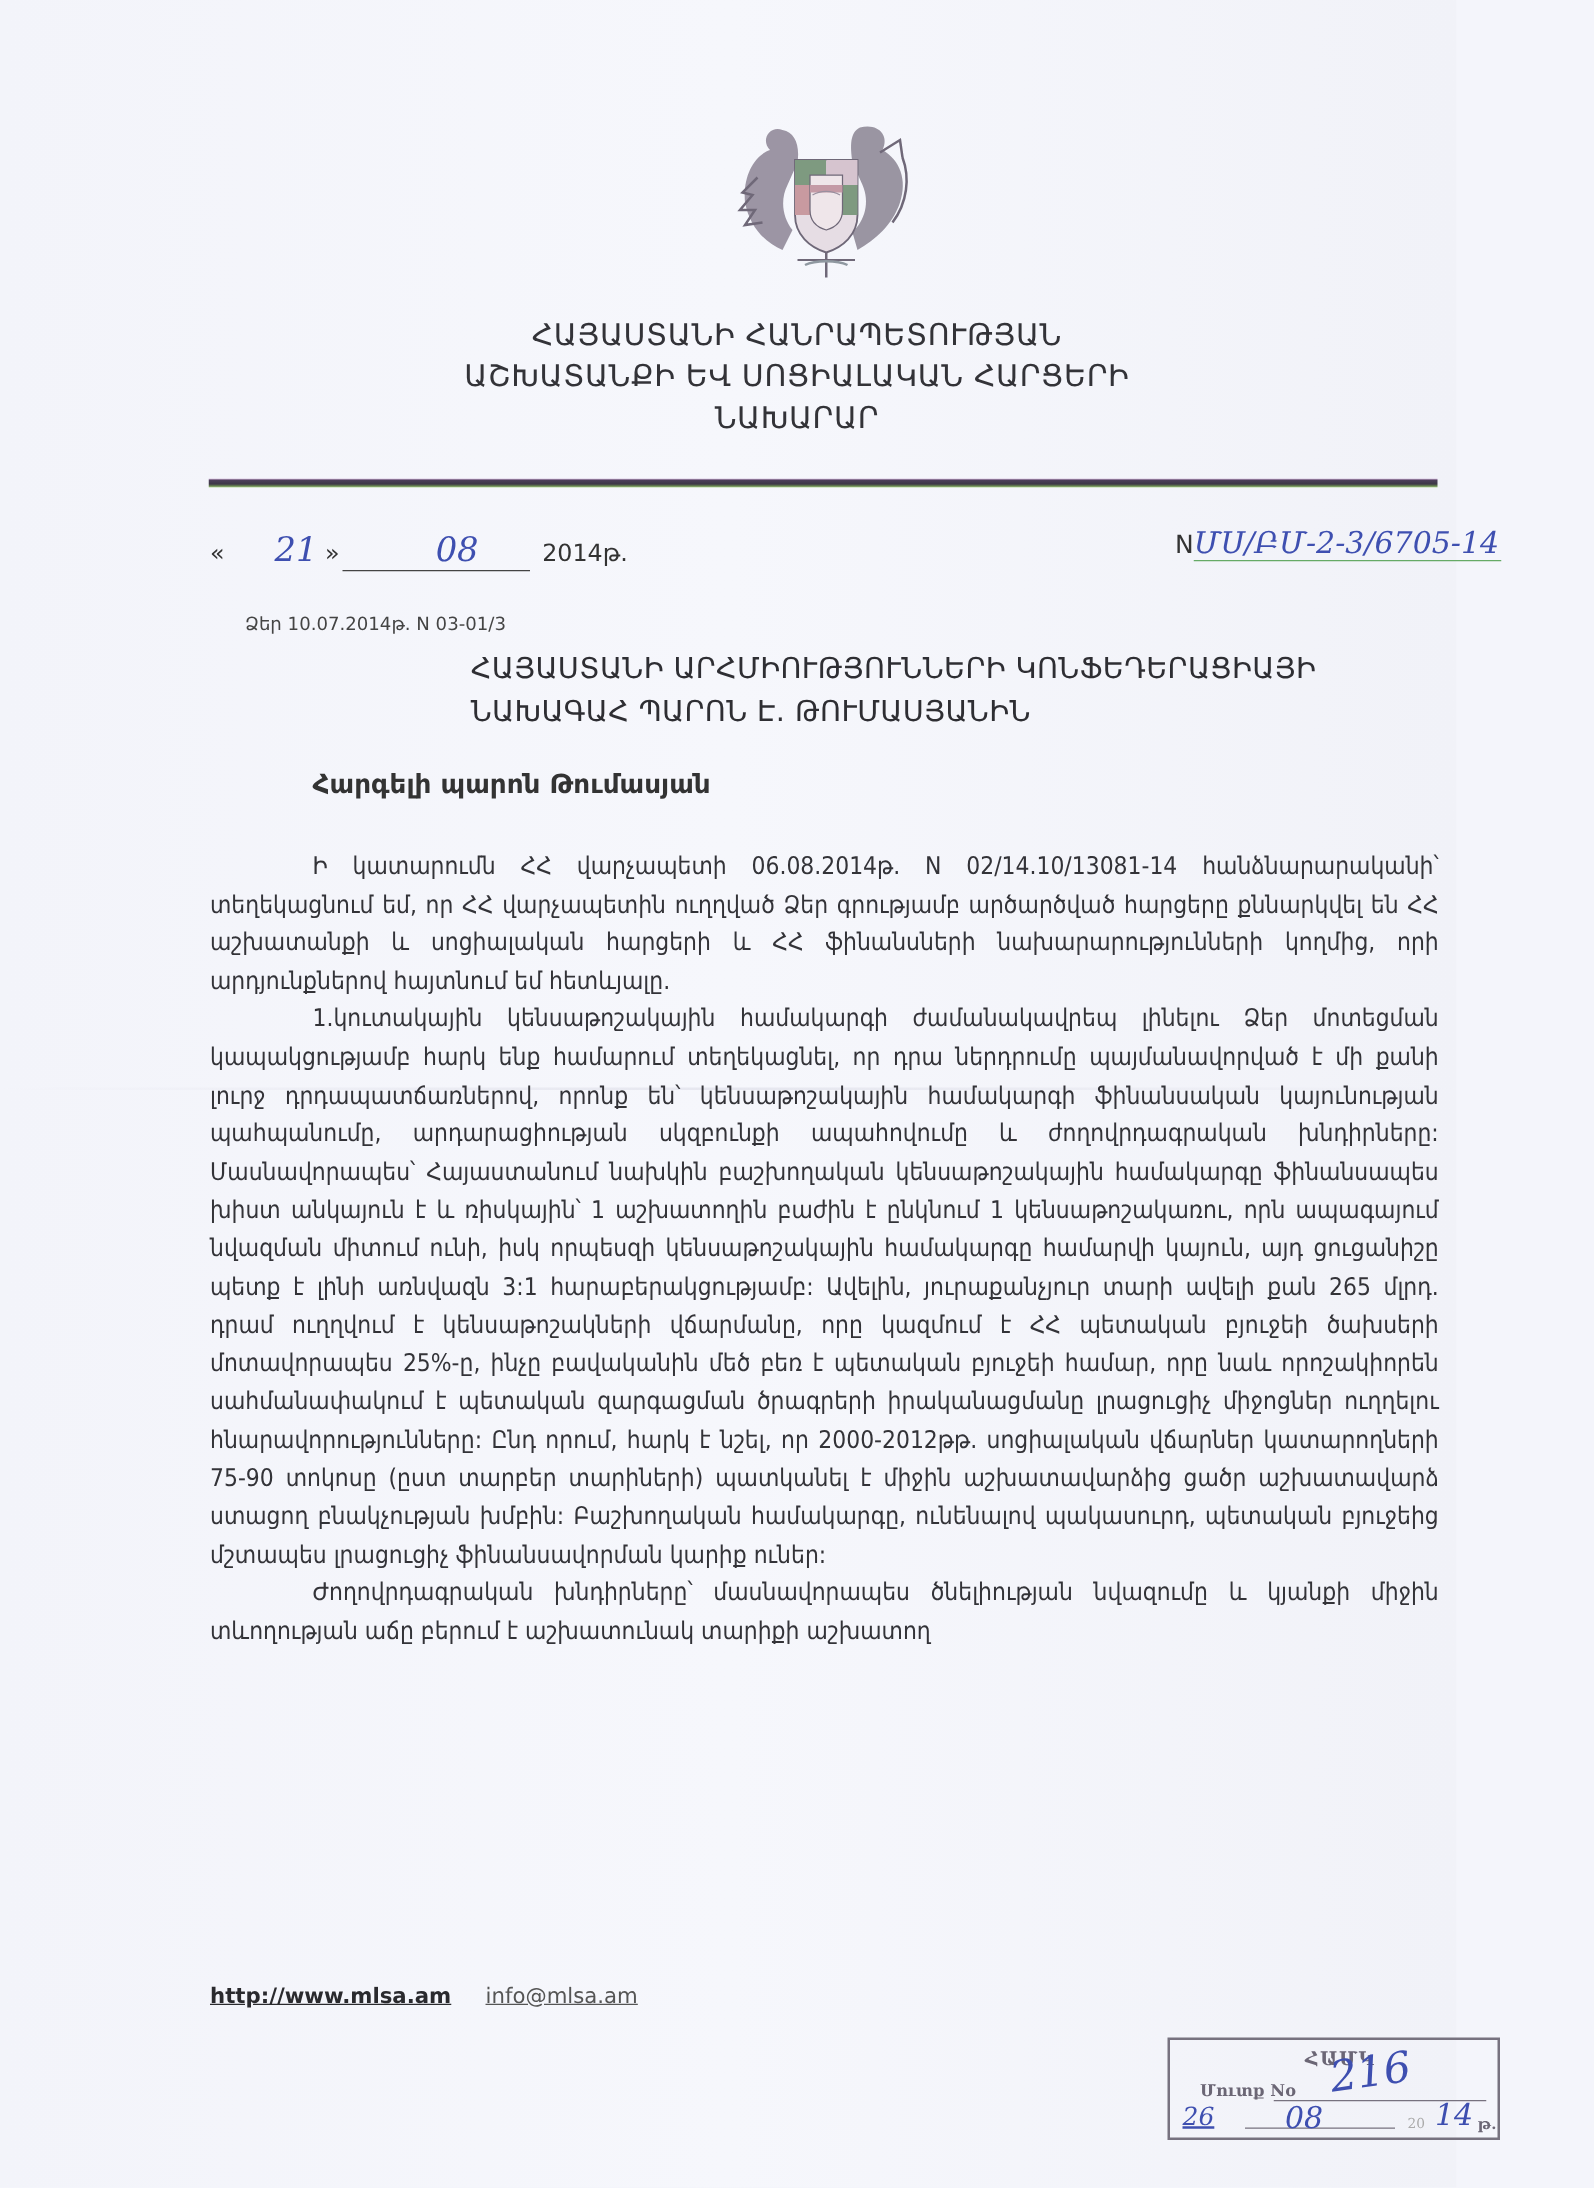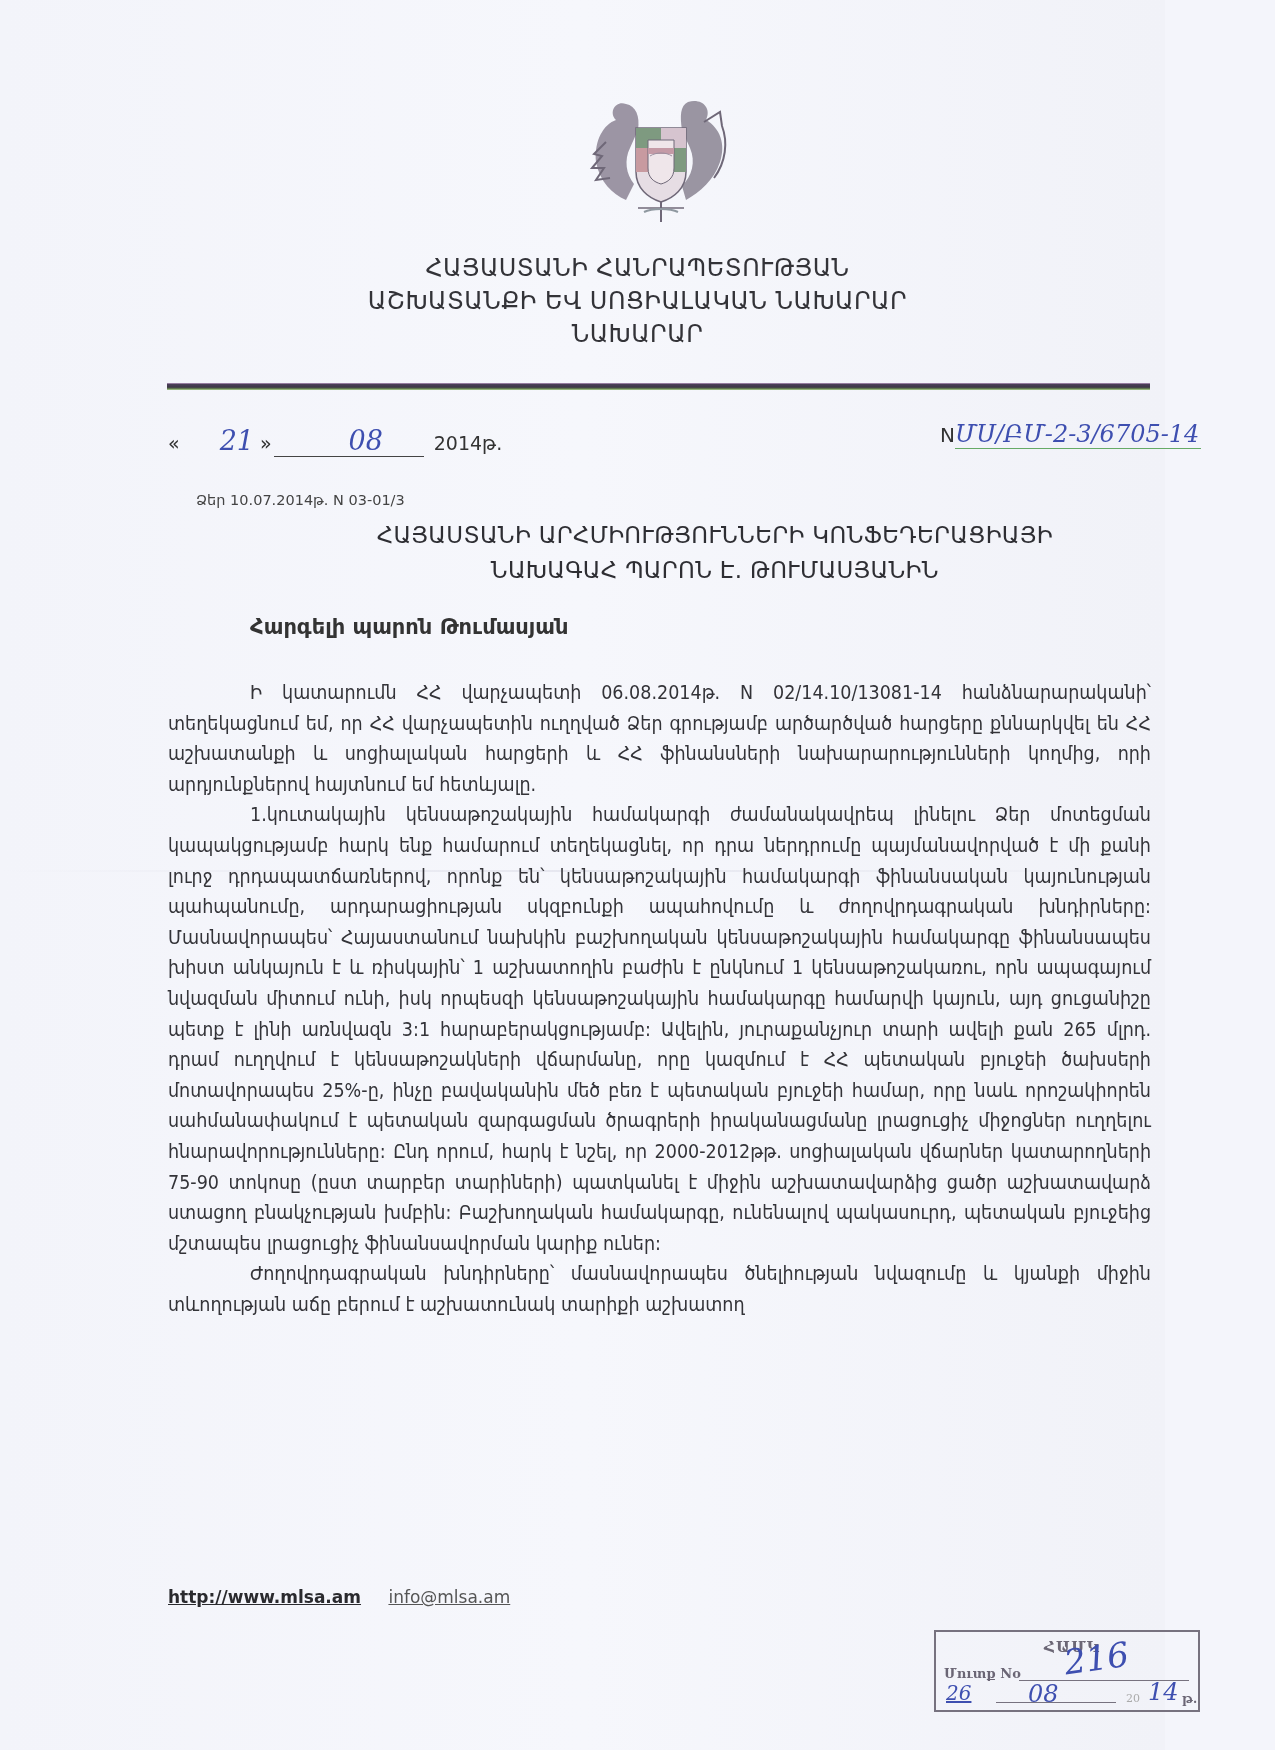--- a/index.html
+++ b/index.html
@@ -47,21 +47,21 @@
     position: absolute; left: 940px; top: 420px; font-size: 20px; color: #333; white-space: nowrap;
   }
   .doc-number .hw {
     font-family: "DejaVu Serif", serif; font-style: italic; color: #3e4fb0; font-size: 24px;
     border-bottom: 1px solid #6a6; padding-right: 2px;
   }
   .ref-line {
     position: absolute; left: 168px; top: 492px; font-size: 14.5px; color: #444; white-space: nowrap; margin-left: 28px;
   }
   .addressee {
-    position: absolute; right: 112px; top: 518px; text-align: center;
+    position: absolute; right: 112px; top: 518px; text-align: left;
     font-size: 23px; line-height: 35px; color: #2e2e33; letter-spacing: 0.3px;
   }
   .addressee div { white-space: nowrap; }
   .salutation {
     position: absolute; left: 250px; top: 615px; font-size: 21px; font-weight: bold; color: #333;
   }
   .body-text {
     position: absolute; left: 168px; top: 678px; width: 983px;
     font-family: "DejaVu Sans Condensed", "DejaVu Sans", sans-serif;
     font-size: 19.5px; line-height: 30.6px; color: #333338;
@@ -73,21 +73,21 @@
     font-weight: bold; white-space: nowrap;
   }
   .footer .row2 { margin-top: 6px; font-weight: normal; }
   .footer .url { font-weight: bold; text-decoration: underline; color: #2a2a2e; margin-right: 22px; text-align: right; }
   .footer .mail { text-decoration: underline; color: #555; }
   .stamp {
     position: absolute; left: 934px; top: 1630px; width: 262px; height: 78px;
     border: 2px solid #77727f; color: #6b6675; font-family: "DejaVu Serif", serif;
   }
   .stamp .title { position: absolute; left: 108px; top: 6px; font-size: 15px; font-weight: bold; letter-spacing: 1px; }
-  .stamp .inlabel { position: absolute; left: 8px; top: 34px; font-size: 13px; font-weight: bold; }
+  .stamp .inlabel { position: absolute; left: 24px; top: 34px; font-size: 13px; font-weight: bold; }
   .stamp .num-line { position: absolute; left: 83px; top: 48px; width: 170px; border-bottom: 1px solid #77727f; }
   .stamp .hw { font-family: "DejaVu Serif", serif; font-style: italic; color: #3e4fb0; position: absolute; }
   .stamp .regnum { left: 128px; top: 6px; font-size: 34px; transform: rotate(-8deg); }
   .stamp .day { left: 10px; top: 49px; font-size: 20px; text-decoration: underline; }
   .stamp .month { left: 92px; top: 48px; font-size: 24px; }
   .stamp .date-line2 { position: absolute; left: 60px; top: 70px; width: 120px; border-bottom: 1px solid #77727f; }
   .stamp .yr-prefix { position: absolute; left: 190px; top: 60px; font-size: 11px; color: #aaa; }
   .stamp .year { left: 212px; top: 46px; font-size: 24px; }
   .stamp .yr-suffix { position: absolute; left: 246px; top: 60px; font-size: 12px; font-weight: bold; }
 </style>
@@ -116,21 +116,21 @@
       <path d="M64 74 C70 70 80 70 86 74" stroke="#9a8f9f" fill="none"></path>
 
       <line x1="75" y1="120" x2="75" y2="140" stroke="#6f6878" stroke-width="2"></line>
       <path d="M52 126 L98 126" stroke="#6f6878" stroke-width="1.5"></path>
       <path d="M58 130 C66 126 84 126 92 130" stroke="#8f98a0" fill="none" stroke-width="2"></path>
     </svg>
   </div>
 
   <div class="ministry-header">
     <div>ՀԱՅԱՍՏԱՆԻ ՀԱՆՐԱՊԵՏՈՒԹՅԱՆ</div>
-    <div>ԱՇԽԱՏԱՆՔԻ ԵՎ ՍՈՑԻԱԼԱԿԱՆ ՆԱԽԱՐԱՐ</div>
+    <div>ԱՇԽԱՏԱՆՔԻ ԵՎ ՍՈՑԻԱԼԱԿԱՆ ՀԱՐՑԵՐԻ</div>
     <div>ՆԱԽԱՐԱՐ</div>
   </div>
 
   <div class="rule"></div>
 
   <div class="date-line">
     <span>«</span>
     <span class="hw">21</span>
     <span>»</span><span class="month-field"><span class="hw">08</span></span>
     <span>2014թ.</span>

